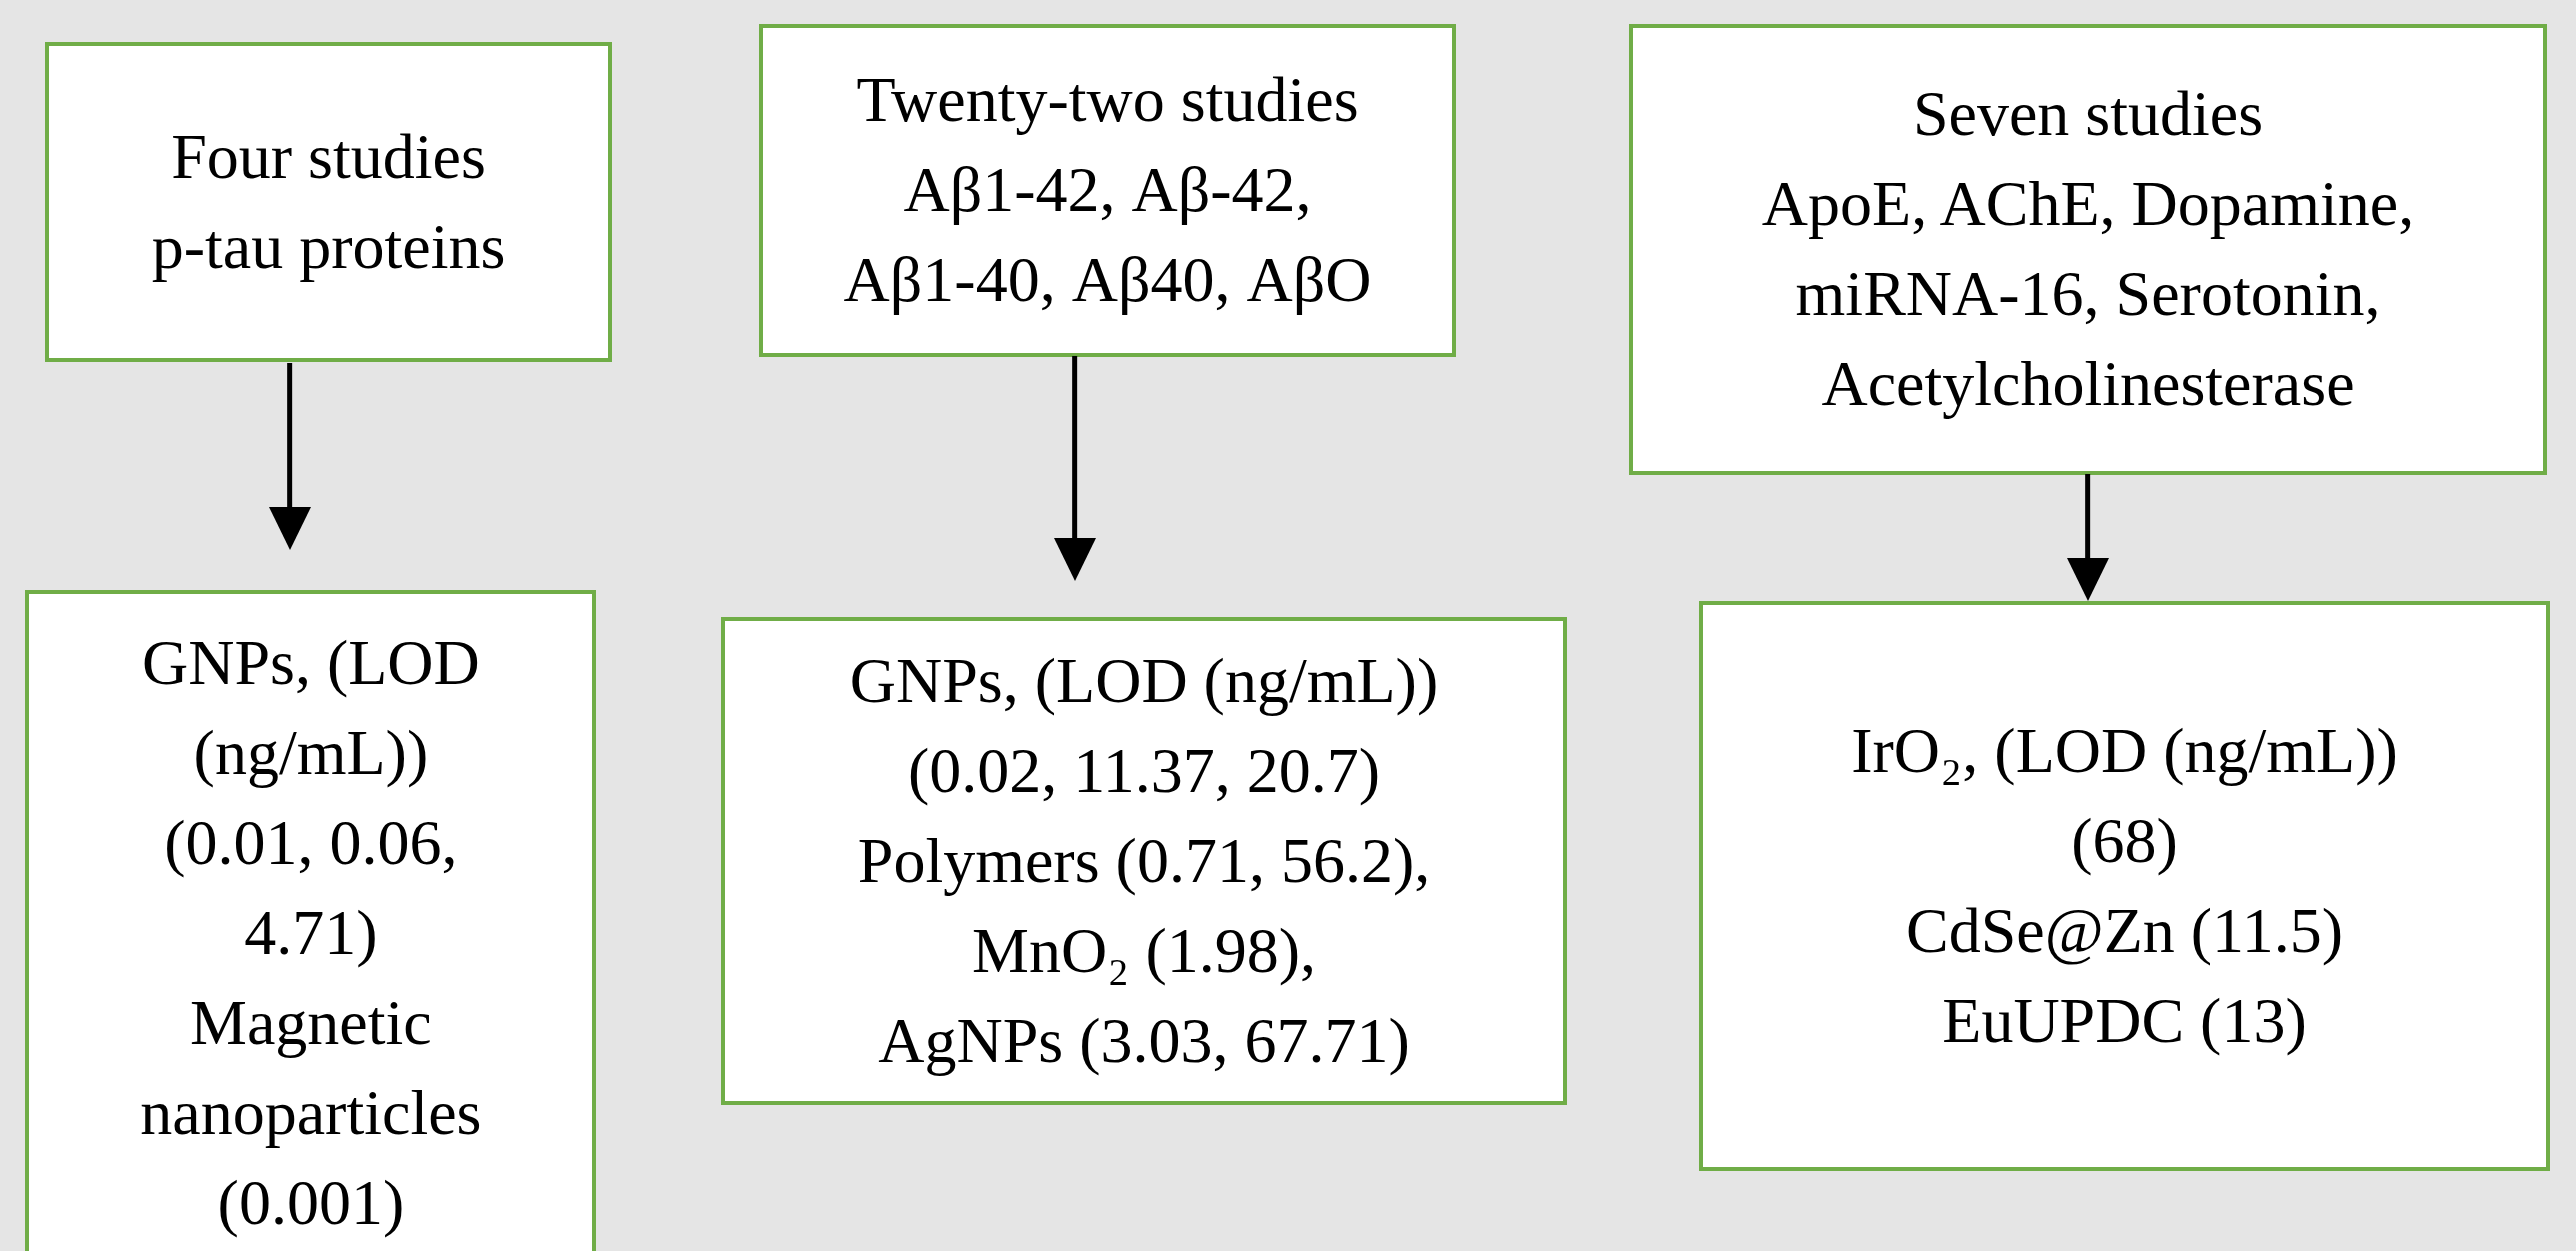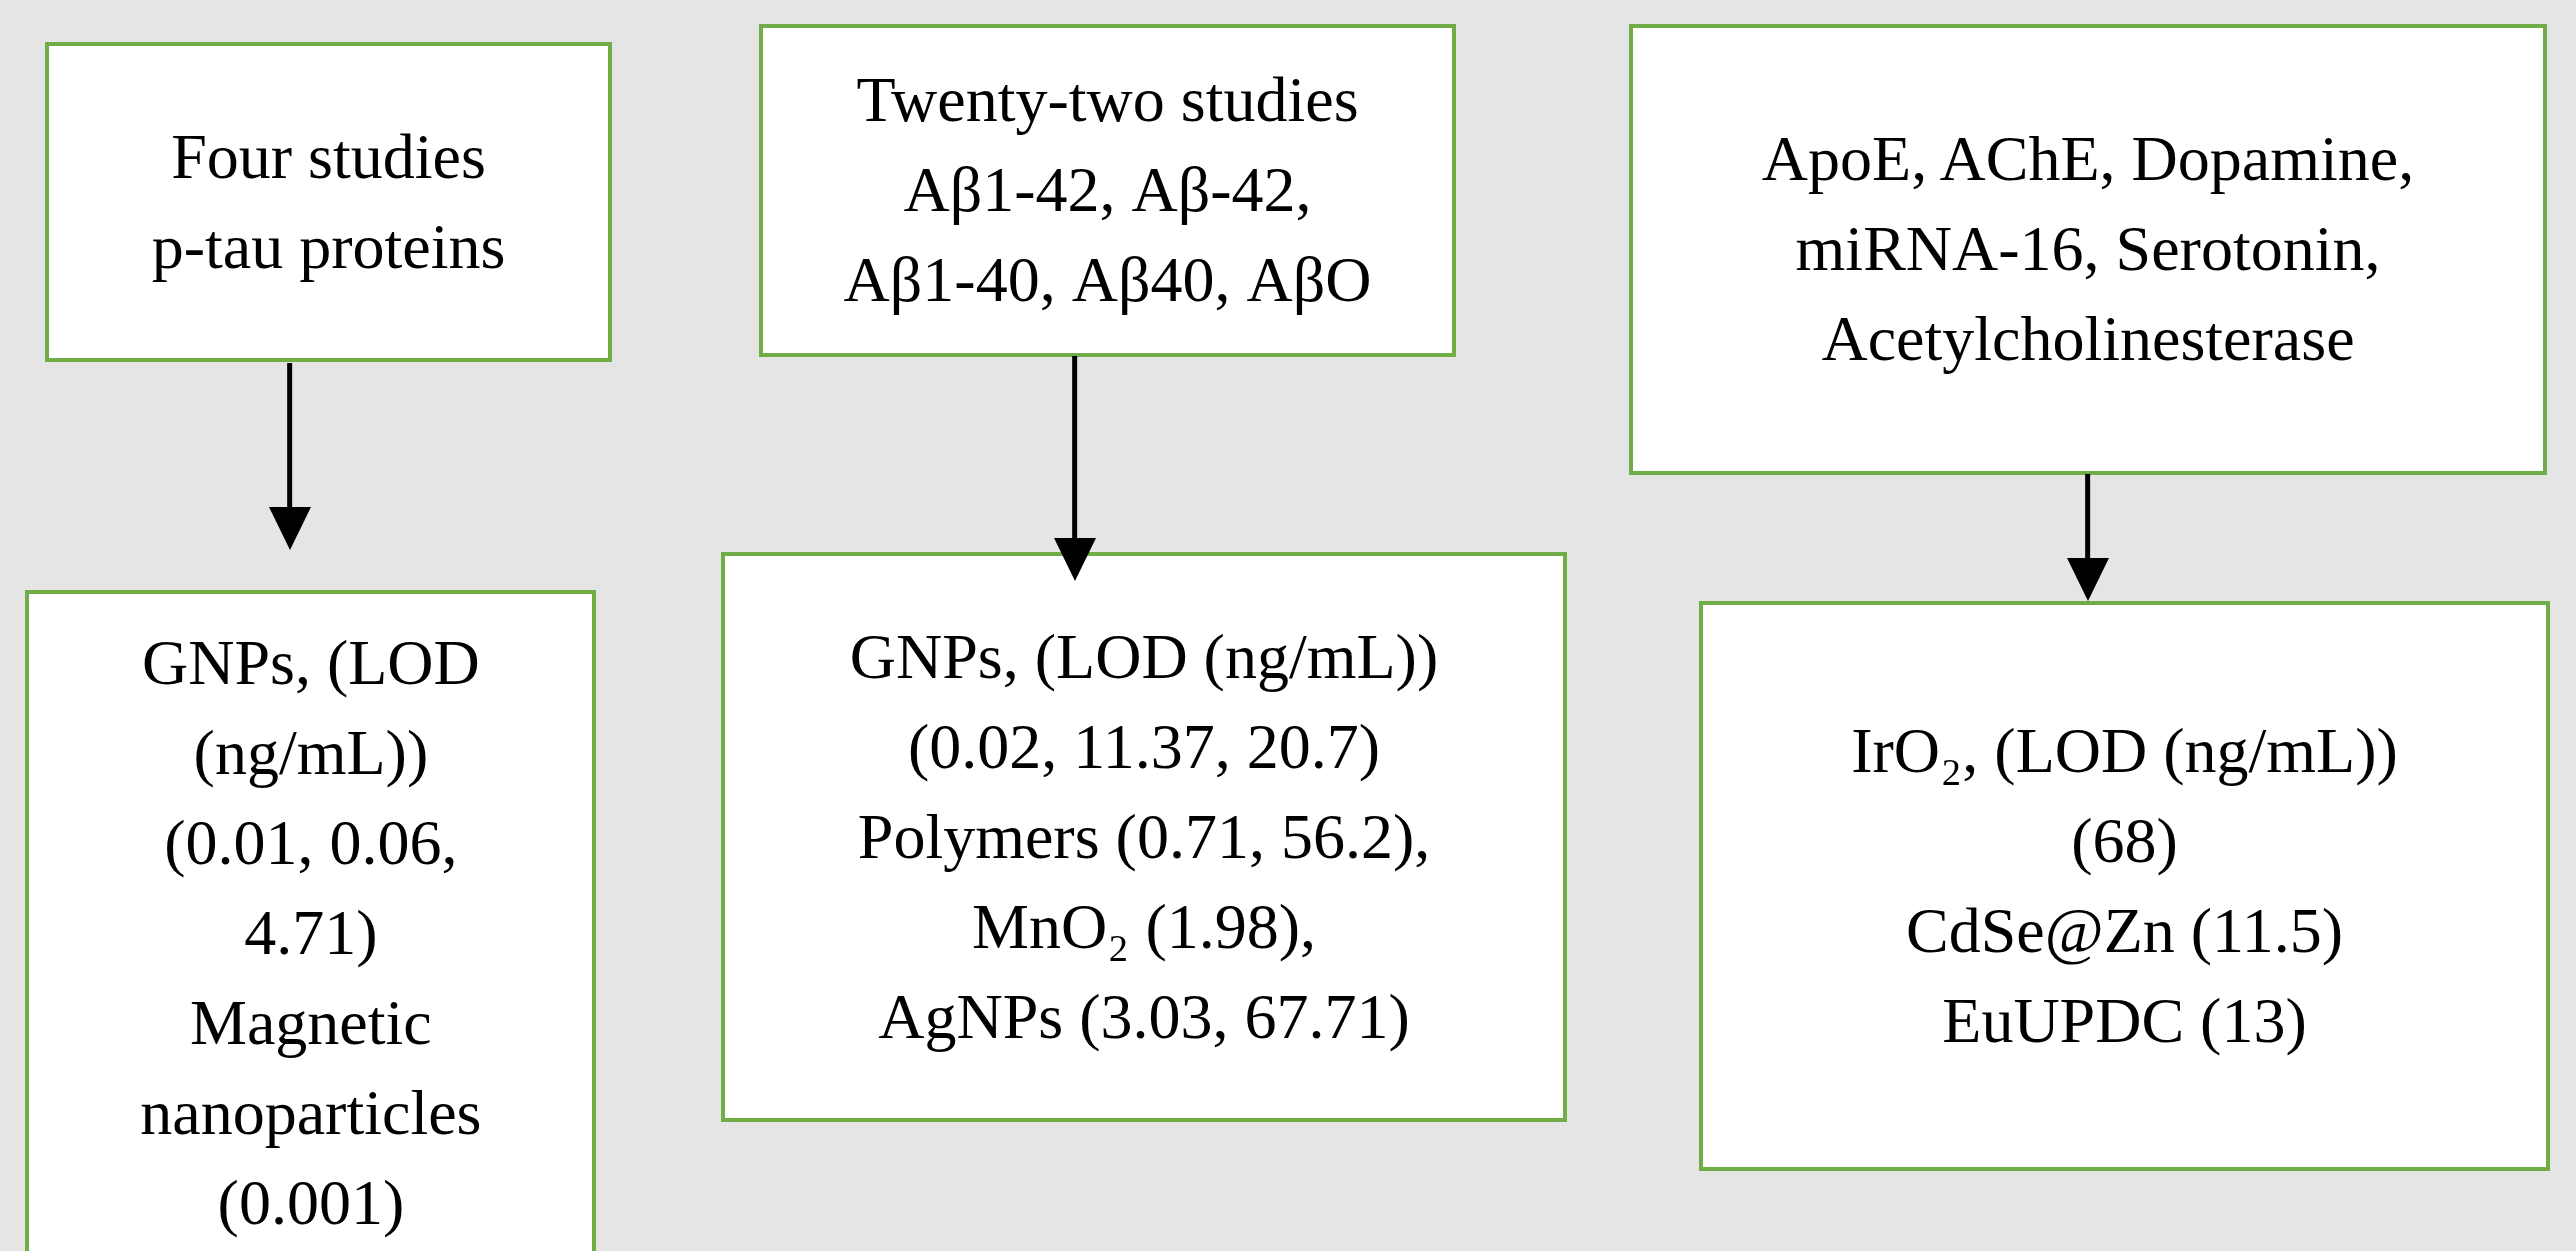--- a/index.html
+++ b/index.html
@@ -30,21 +30,21 @@
     line-height: 90px;
   }
   .box .line {
     white-space: nowrap;
   }
   
   #box-top-left     { left: 45px;   top: 42px;  width: 567px; height: 320px; }
   #box-top-middle   { left: 759px;  top: 23.6px;  width: 697px; height: 333px; align-items: center; }
   #box-top-right    { left: 1629px; top: 23.6px;  width: 918px; height: 451px; }
   #box-bottom-left  { left: 25.4px;   top: 550px; width: 571px; height: 685px; margin-top: 40px; }
-  #box-bottom-middle{ left: 721px;  top: 552px; width: 846px; height: 570px; }
+  #box-bottom-middle{ left: 721px;  top: 617px; width: 846px; height: 488px; }
   #box-bottom-right { left: 1699px; top: 601px; width: 851px; height: 570px; }
 
   .arrow {
     position: absolute;
     width: 41px;
   }
   .arrow .shaft {
     position: absolute;
     left: 50%;
     transform: translateX(-50%);
@@ -81,20 +81,21 @@
       <div class="line">p-tau proteins</div>
     </div>
 
   <div class="box" id="box-top-middle">
       <div class="line">Twenty-two studies</div>
       <div class="line">Aβ1-42, Aβ-42,</div>
       <div class="line">Aβ1-40, Aβ40, AβO</div>
     </div>
 
   <div class="box" id="box-top-right">
+      <div class="line">Seven studies</div>
       <div class="line">ApoE, AChE, Dopamine,</div>
       <div class="line">miRNA-16, Serotonin,</div>
       <div class="line">Acetylcholinesterase</div>
     </div>
 
   <div class="box" id="box-bottom-left">
       <div class="line">GNPs, (LOD</div>
       <div class="line">(ng/mL))</div>
       <div class="line">(0.01, 0.06,</div>
       <div class="line">4.71)</div>

